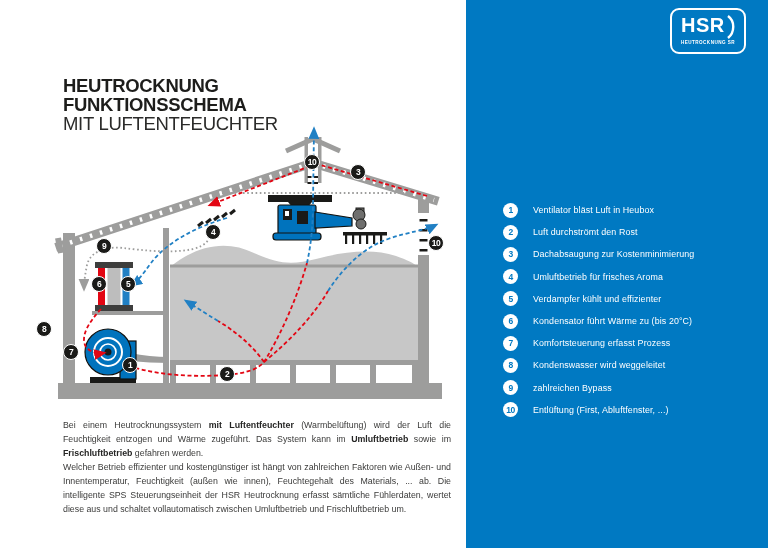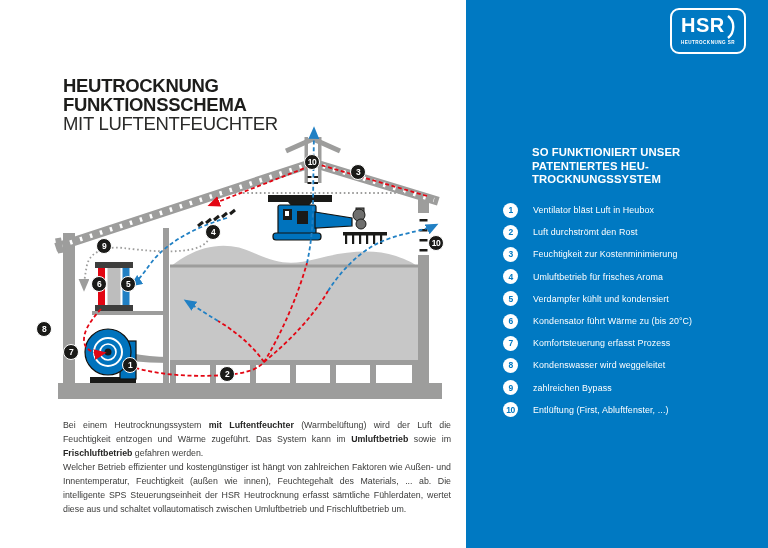--- a/index.html
+++ b/index.html
@@ -243,48 +243,45 @@
     <div class="logo">
       <div class="logo-row">
         <span class="logo-brand">HSR</span>
         <svg width="11" height="24" viewBox="0 0 11 24" style="margin-left:2px">
           <path d="M1,23 C8,17 8,6 1,1" stroke="#fff" stroke-width="2.4" fill="none"></path>
         </svg>
       </div>
       <div class="logo-sub">HEUTROCKNUNG SR</div>
     </div>
 
-    <div class="sb-heading">SO FUNKTIONIERT UNSER
-PATENTIERTES HEU-
-TROCKNUNGSSYSTEM</div>
 
     <div class="steps" id="steps-list">
   <div class="step">
     <span class="step-num">1</span>
     <span class="step-text">Ventilator bläst Luft in Heubox</span>
   </div>
 
   <div class="step">
     <span class="step-num">2</span>
     <span class="step-text">Luft durchströmt den Rost</span>
   </div>
 
   <div class="step">
     <span class="step-num">3</span>
-    <span class="step-text">Feuchtigkeit zur Kostenminimierung</span>
+    <span class="step-text">Dachabsaugung zur Kostenminimierung</span>
   </div>
 
   <div class="step">
     <span class="step-num">4</span>
     <span class="step-text">Umluftbetrieb für frisches Aroma</span>
   </div>
 
   <div class="step">
     <span class="step-num">5</span>
-    <span class="step-text">Verdampfer kühlt und kondensiert</span>
+    <span class="step-text">Verdampfer kühlt und effizienter</span>
   </div>
 
   <div class="step">
     <span class="step-num">6</span>
     <span class="step-text">Kondensator führt Wärme zu (bis 20°C)</span>
   </div>
 
   <div class="step">
     <span class="step-num">7</span>
     <span class="step-text">Komfortsteuerung erfasst Prozess</span>

